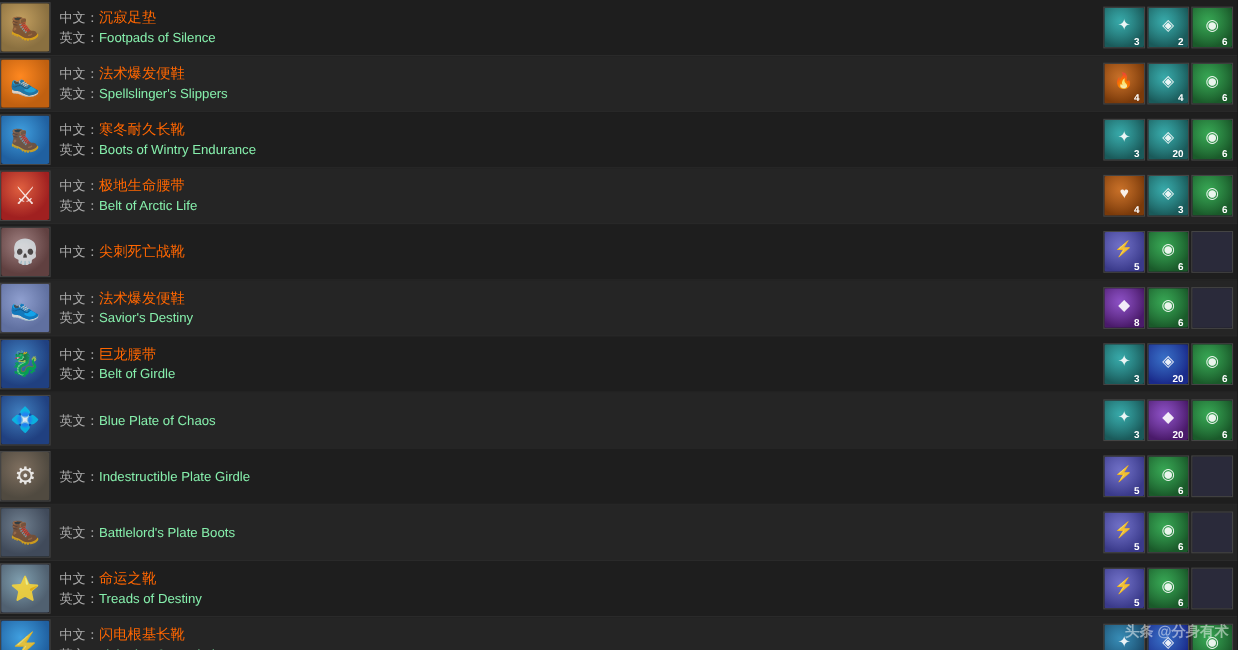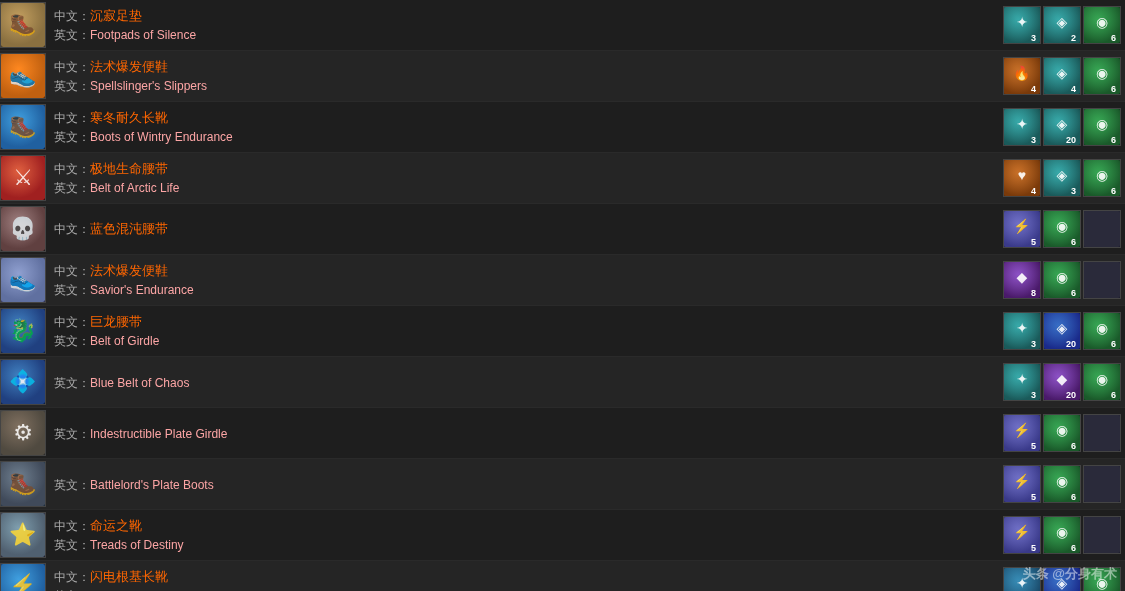--- a/index.html
+++ b/index.html
@@ -55,21 +55,21 @@
       font-size: 13px;
       line-height: 1.4;
     }
 
     .item-cn-label {
       color: #aaa;
       font-size: 12px;
     }
 
     .item-en {
-      color: #fca5a5;
+      color: #86efac;
       font-size: 12px;
       line-height: 1.4;
     }
 
     .item-en-label {
       color: #aaa;
       font-size: 12px;
       font-family: Liberation Serif, serif;
     }
 
@@ -378,21 +378,21 @@
       <radialGradient id="ig4" cx="40%" cy="35%" r="60%">
         <stop offset="0%" stop-color="#a08080"></stop>
         <stop offset="100%" stop-color="#604040"></stop>
       </radialGradient>
     </defs>
     <rect width="36" height="36" fill="url(#ig4)" rx="2"></rect>
     <text x="18" y="24" text-anchor="middle" font-size="18" fill="rgba(255,255,255,0.85)">💀</text>
   </svg>
       </div>
       <div class="item-info">
-        <div><span class="item-cn-label">中文：</span><span class="item-cn">蓝色混沌腰带</span></div>
+        <div><span class="item-cn-label">中文：</span><span class="item-cn">尖刺死亡战靴</span></div>
       </div>
       <div class="item-badges">
         <div class="badge-icon badge-lightning">
           <svg viewBox="0 0 36 36" xmlns="http://www.w3.org/2000/svg">
     <defs>
       <radialGradient id="b4_0" cx="40%" cy="35%" r="65%">
         <stop offset="0%" stop-color="#8080e0" stop-opacity="0.8"></stop>
         <stop offset="100%" stop-color="#3a3a8a"></stop>
       </radialGradient>
     </defs>
@@ -429,21 +429,21 @@
         <stop offset="0%" stop-color="#90a0d0"></stop>
         <stop offset="100%" stop-color="#6070a0"></stop>
       </radialGradient>
     </defs>
     <rect width="36" height="36" fill="url(#ig5)" rx="2"></rect>
     <text x="18" y="24" text-anchor="middle" font-size="18" fill="rgba(255,255,255,0.85)">👟</text>
   </svg>
       </div>
       <div class="item-info">
         <div><span class="item-cn-label">中文：</span><span class="item-cn">法术爆发便鞋</span></div>
-        <div><span class="item-en-label">英文：</span><span class="item-en">Savior's Endurance</span></div>
+        <div><span class="item-en-label">英文：</span><span class="item-en">Savior's Destiny</span></div>
       </div>
       <div class="item-badges">
         <div class="badge-icon badge-purple">
           <svg viewBox="0 0 36 36" xmlns="http://www.w3.org/2000/svg">
     <defs>
       <radialGradient id="b5_0" cx="40%" cy="35%" r="65%">
         <stop offset="0%" stop-color="#a060e0" stop-opacity="0.8"></stop>
         <stop offset="100%" stop-color="#4a1a6a"></stop>
       </radialGradient>
     </defs>
@@ -538,21 +538,21 @@
       <radialGradient id="ig7" cx="40%" cy="35%" r="60%">
         <stop offset="0%" stop-color="#4080c0"></stop>
         <stop offset="100%" stop-color="#204080"></stop>
       </radialGradient>
     </defs>
     <rect width="36" height="36" fill="url(#ig7)" rx="2"></rect>
     <text x="18" y="24" text-anchor="middle" font-size="18" fill="rgba(255,255,255,0.85)">💠</text>
   </svg>
       </div>
       <div class="item-info">
-        <div><span class="item-en-label">英文：</span><span class="item-en">Blue Belt of Chaos</span></div>
+        <div><span class="item-en-label">英文：</span><span class="item-en">Blue Plate of Chaos</span></div>
       </div>
       <div class="item-badges">
         <div class="badge-icon badge-teal">
           <svg viewBox="0 0 36 36" xmlns="http://www.w3.org/2000/svg">
     <defs>
       <radialGradient id="b7_0" cx="40%" cy="35%" r="65%">
         <stop offset="0%" stop-color="#40c0c0" stop-opacity="0.8"></stop>
         <stop offset="100%" stop-color="#1a5a5a"></stop>
       </radialGradient>
     </defs>

